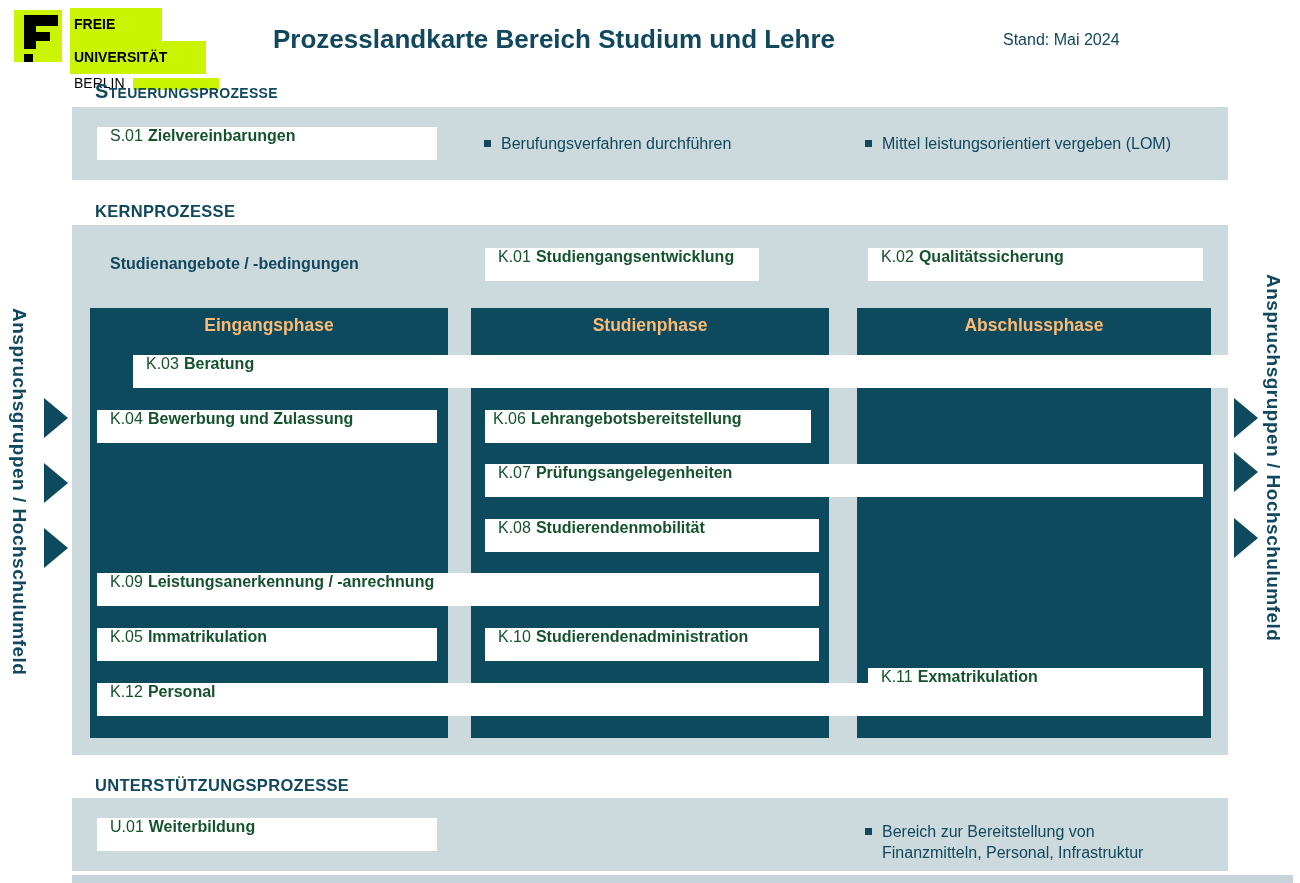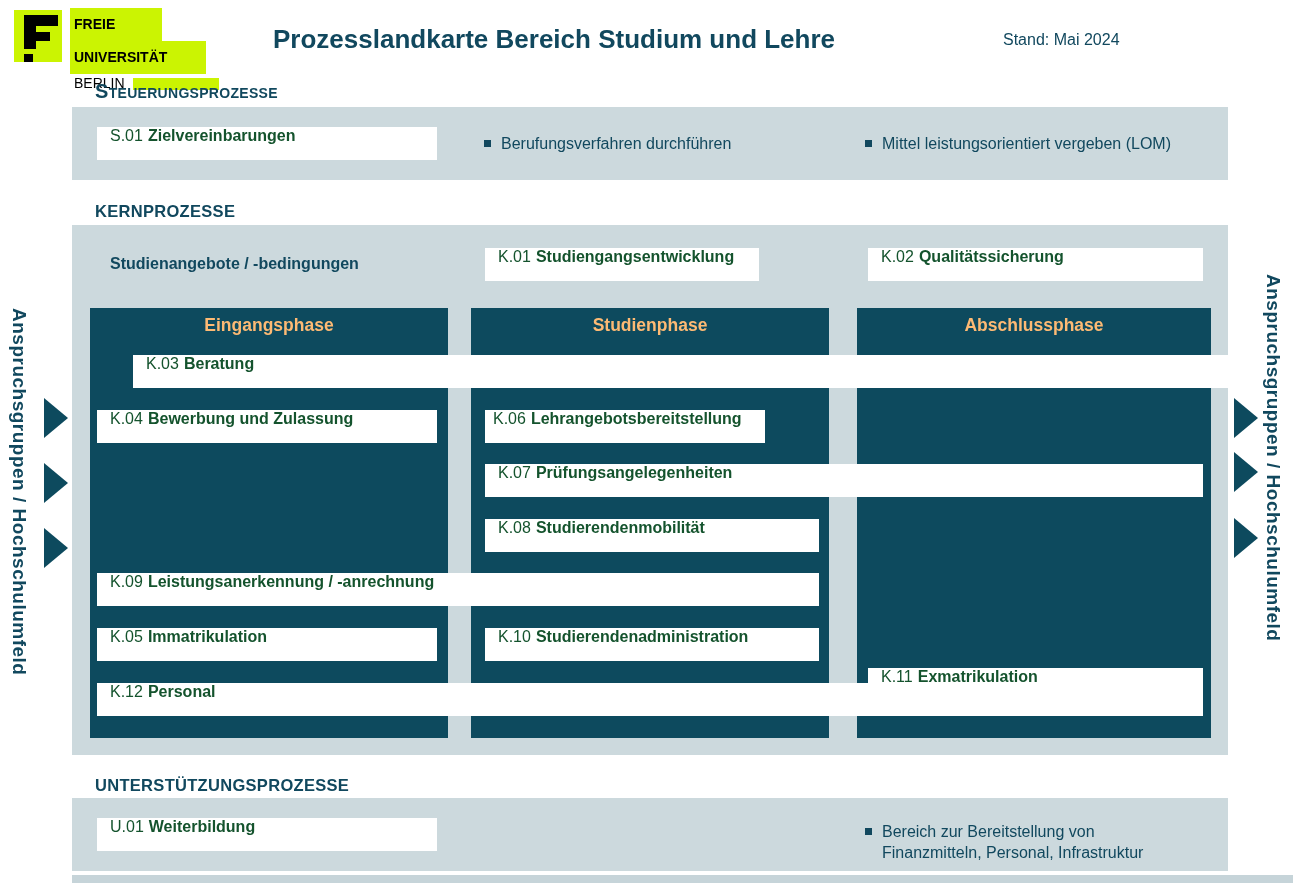--- a/index.html
+++ b/index.html
@@ -127,21 +127,21 @@
   </div>
 
   <div class="pbox" style="left:97px;top:355px;width:1106px;margin-left:36px;">
     <span class="code">K.03</span>
     <span class="name">Beratung</span>
   </div>
   <div class="pbox" style="left:97px;top:410px;width:340px;">
     <span class="code">K.04</span>
     <span class="name">Bewerbung und Zulassung</span>
   </div>
-  <div class="pbox" style="left:485px;top:410px;width:280px;padding-left:8px;">
+  <div class="pbox" style="left:485px;top:410px;width:326px;padding-left:8px;">
     <span class="code">K.06</span>
     <span class="name">Lehrangebotsbereitstellung</span>
   </div>
   <div class="pbox" style="left:485px;top:464px;width:718px;">
     <span class="code">K.07</span>
     <span class="name">Prüfungsangelegenheiten</span>
   </div>
   <div class="pbox" style="left:485px;top:519px;width:334px;">
     <span class="code">K.08</span>
     <span class="name">Studierendenmobilität</span>

